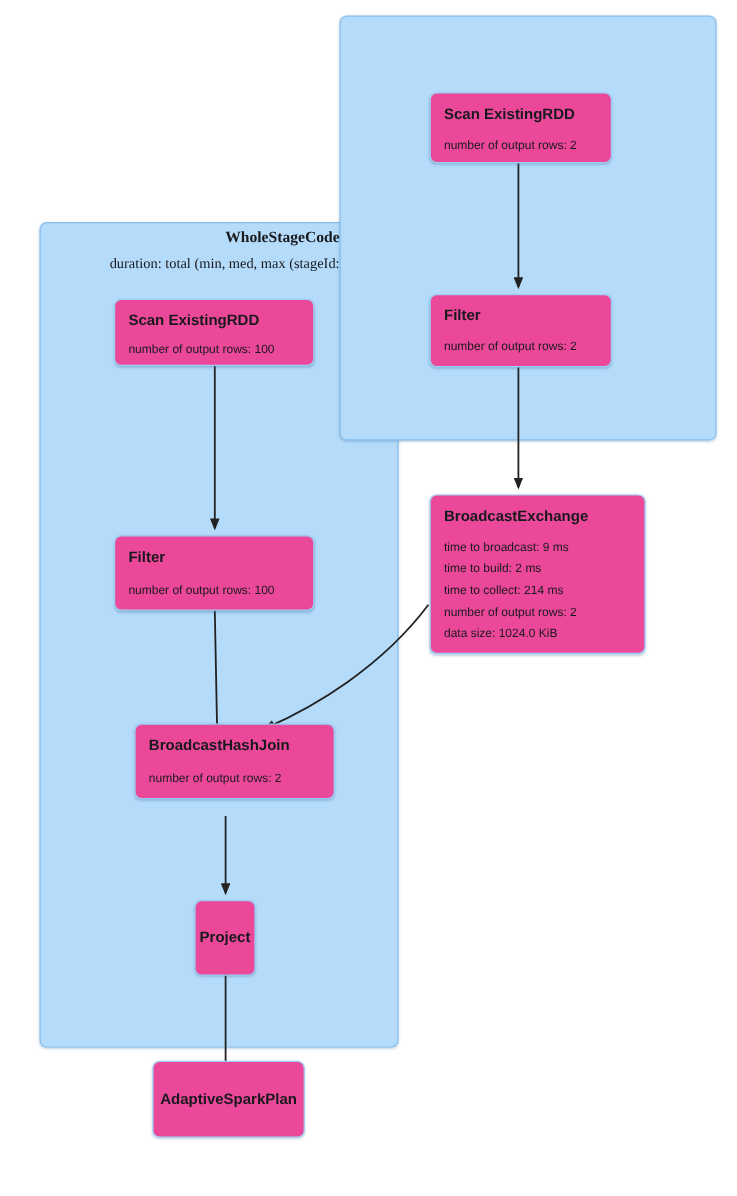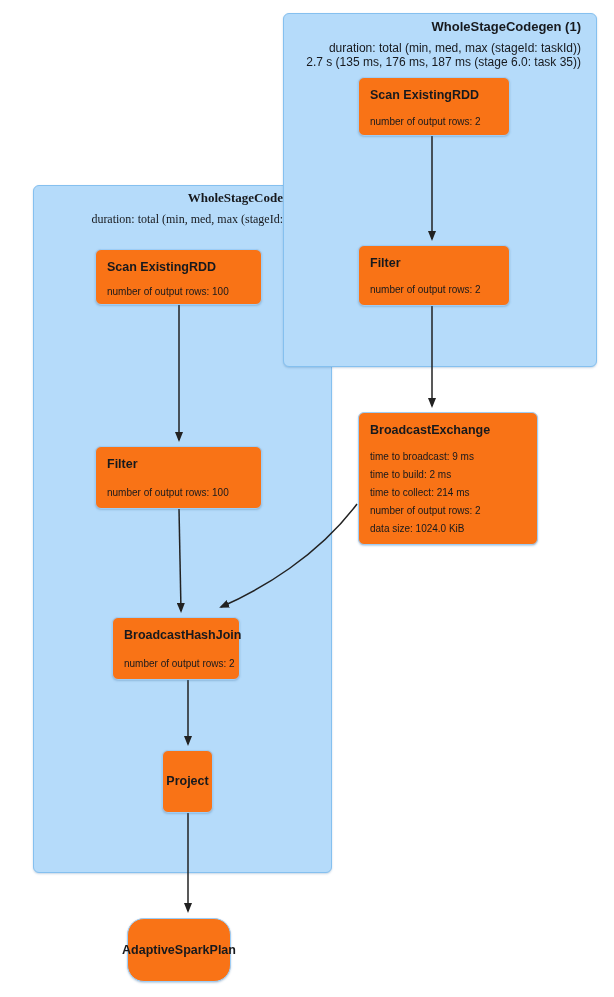--- a/index.html
+++ b/index.html
@@ -35,21 +35,21 @@
     font-size: 12px;
     line-height: 13.5px;
   }
   .edges {
     position: absolute;
     left: 0; top: 0;
     pointer-events: none;
   }
   .node {
     position: absolute;
-    background: #f97316;
+    background: #ec4899;
     border: 1px solid #9dcdf6;
     border-radius: 6px;
     box-sizing: border-box;
     padding: 10px 11px;
     box-shadow: 0 1px 2px rgba(70,120,170,0.35);
   }
   .node-title {
     font-size: 12.5px;
     font-weight: 700;
     line-height: 15px;
@@ -76,27 +76,20 @@
 
   <div class="cluster" style="left:33px; top:185px; width:299px; height:688px;"></div>
   <div class="cluster-label" style="left:33px; top:190px; width:250px;font-family:Liberation Serif, serif;">
     <div class="cluster-title">WholeStageCode</div>
     <div class="cluster-duration">
       <div>duration: total (min, med, max (stageId:</div>
     </div>
   </div>
 
   <div class="cluster" style="left:283px; top:13px; width:314px; height:354px;"></div>
-  <div class="cluster-label" style="left:283px; top:19px; width:298px;">
-    <div class="cluster-title">WholeStageCodegen (1)</div>
-    <div class="cluster-duration">
-      <div>duration: total (min, med, max (stageId: taskId))</div>
-      <div>2.7 s (135 ms, 176 ms, 187 ms (stage 6.0: task 35))</div>
-    </div>
-  </div>
 
   <svg class="edges" width="614" height="997" viewBox="0 0 614 997">
     <defs>
       <marker id="arrow" viewBox="0 0 10 8" markerWidth="10" markerHeight="8" refX="8" refY="4" orient="auto" markerUnits="userSpaceOnUse">
         <path d="M0,0 L10,4 L0,8 z" fill="#222222"></path>
       </marker>
     </defs>
     <path d="M 432 136 L 432 239" fill="none" stroke="#222222" stroke-width="1.5" marker-end="url(#arrow)"></path>
     <path d="M 432 306 L 432 406" fill="none" stroke="#222222" stroke-width="1.5" marker-end="url(#arrow)"></path>
     <path d="M 357 504 C 318 556 262 589 221 607" fill="none" stroke="#222222" stroke-width="1.5" marker-end="url(#arrow)"></path>
@@ -138,28 +131,28 @@
     </div>
   </div>
 
   <div class="node" style="left:95px; top:446px; width:167px; height:63px;">
     <div class="node-title">Filter</div>
     <div class="node-metrics" style="margin-top:12px;">
       <div>number of output rows: 100</div>
     </div>
   </div>
 
-  <div class="node" style="left:112px; top:617px; width:128px; height:63px;">
+  <div class="node" style="left:112px; top:603px; width:167px; height:63px;">
     <div class="node-title">BroadcastHashJoin</div>
     <div class="node-metrics" style="margin-top:12px;">
       <div>number of output rows: 2</div>
     </div>
   </div>
 
   <div class="node centered" style="left:162px; top:750px; width:51px; height:63px;">
     <div class="node-title">Project</div>
   </div>
 
-  <div class="node centered" style="left:127px; top:918px; width:104px; height:64px;border-radius:17px;">
+  <div class="node centered" style="left:127px; top:884px; width:127px; height:64px;">
     <div class="node-title">AdaptiveSparkPlan</div>
   </div>
 
 </div>
 
 </body></html>

